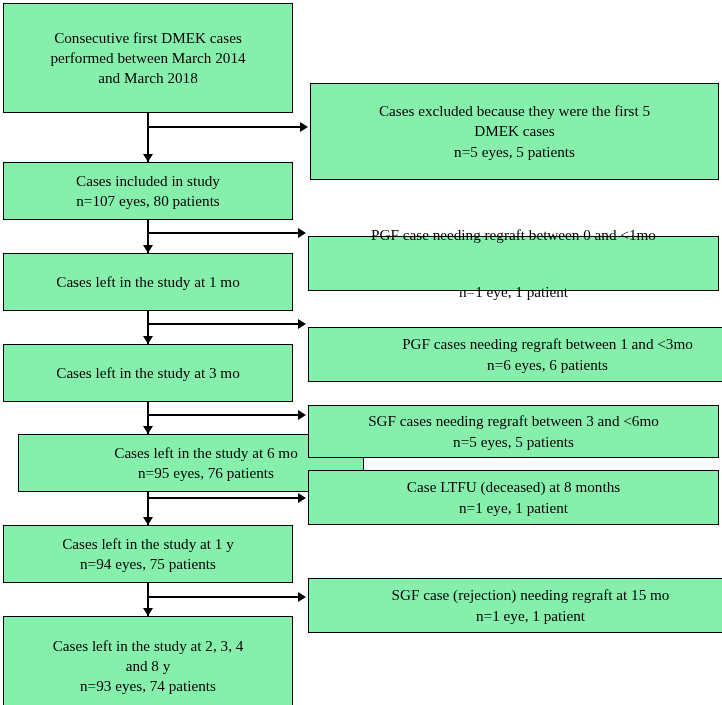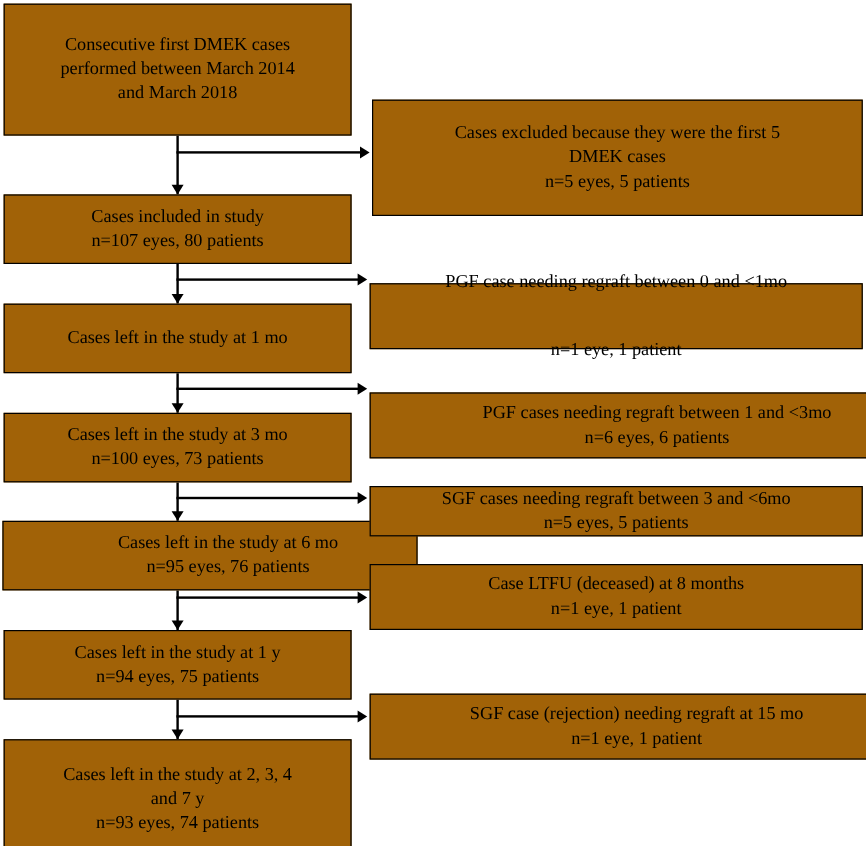--- a/index.html
+++ b/index.html
@@ -15,21 +15,21 @@
     position: relative;
     width: 722px;
     height: 705px;
     background: #ffffff;
     overflow: hidden;
   }
   .node {
     position: absolute;
     box-sizing: border-box;
     border: 1px solid #000000;
-    background: #a16207;
+    background: #86efac;
     display: flex;
     flex-direction: column;
     align-items: center;
     justify-content: center;
     text-align: center;
     font-size: 15.2px;
     line-height: 1.32;
     padding: 2px 6px;
     z-index: 2;
   }
@@ -73,56 +73,55 @@
     <span class="ln">Cases included in study</span>
     <span class="ln">n=107 eyes, 80 patients</span>
   </div>
 
   <div class="node" style="left:3px; top:253px; width:290px; height:58px;">
     <span class="ln">Cases left in the study at 1 mo</span>
   </div>
 
   <div class="node" style="left:3px; top:344px; width:290px; height:58px;">
     <span class="ln">Cases left in the study at 3 mo</span>
-    <span class="ln">n=100 eyes, 73 patients</span>
   </div>
 
-  <div class="node" style="left:2px; top:434px; width:346px; height:58px;padding-left:36px;">
+  <div class="node" style="left:18px; top:434px; width:346px; height:58px;padding-left:36px;">
     <span class="ln">Cases left in the study at 6 mo</span>
     <span class="ln">n=95 eyes, 76 patients</span>
   </div>
 
   <div class="node" style="left:3px; top:525px; width:290px; height:58px;">
     <span class="ln">Cases left in the study at 1 y</span>
     <span class="ln">n=94 eyes, 75 patients</span>
   </div>
 
   <div class="node" style="left:3px; top:616px; width:290px; height:100px;">
     <span class="ln">Cases left in the study at 2, 3, 4</span>
-    <span class="ln">and 7 y</span>
+    <span class="ln">and 8 y</span>
     <span class="ln">n=93 eyes, 74 patients</span>
   </div>
 
   <div class="node" style="left:310px; top:83px; width:409px; height:97px;">
     <span class="ln">Cases excluded because they were the first 5</span>
     <span class="ln">DMEK cases</span>
     <span class="ln">n=5 eyes, 5 patients</span>
   </div>
 
   <div class="node" style="left:308px; top:236px; width:411px; height:55px;gap:36px;">
     <span class="ln">PGF case needing regraft between 0 and &lt;1mo</span>
     <span class="ln">n=1 eye, 1 patient</span>
   </div>
 
   <div class="node" style="left:308px; top:327px; width:479px; height:55px;">
     <span class="ln">PGF cases needing regraft between 1 and &lt;3mo</span>
     <span class="ln">n=6 eyes, 6 patients</span>
   </div>
 
-  <div class="node" style="left:308px; top:405px; width:411px; height:42px;">
+  <div class="node" style="left:308px; top:405px; width:411px; height:53px;">
     <span class="ln">SGF cases needing regraft between 3 and &lt;6mo</span>
     <span class="ln">n=5 eyes, 5 patients</span>
   </div>
 
   <div class="node" style="left:308px; top:470px; width:411px; height:55px;">
     <span class="ln">Case LTFU (deceased) at 8 months</span>
     <span class="ln">n=1 eye, 1 patient</span>
   </div>
 
   <div class="node" style="left:308px; top:578px; width:445px; height:55px;">

